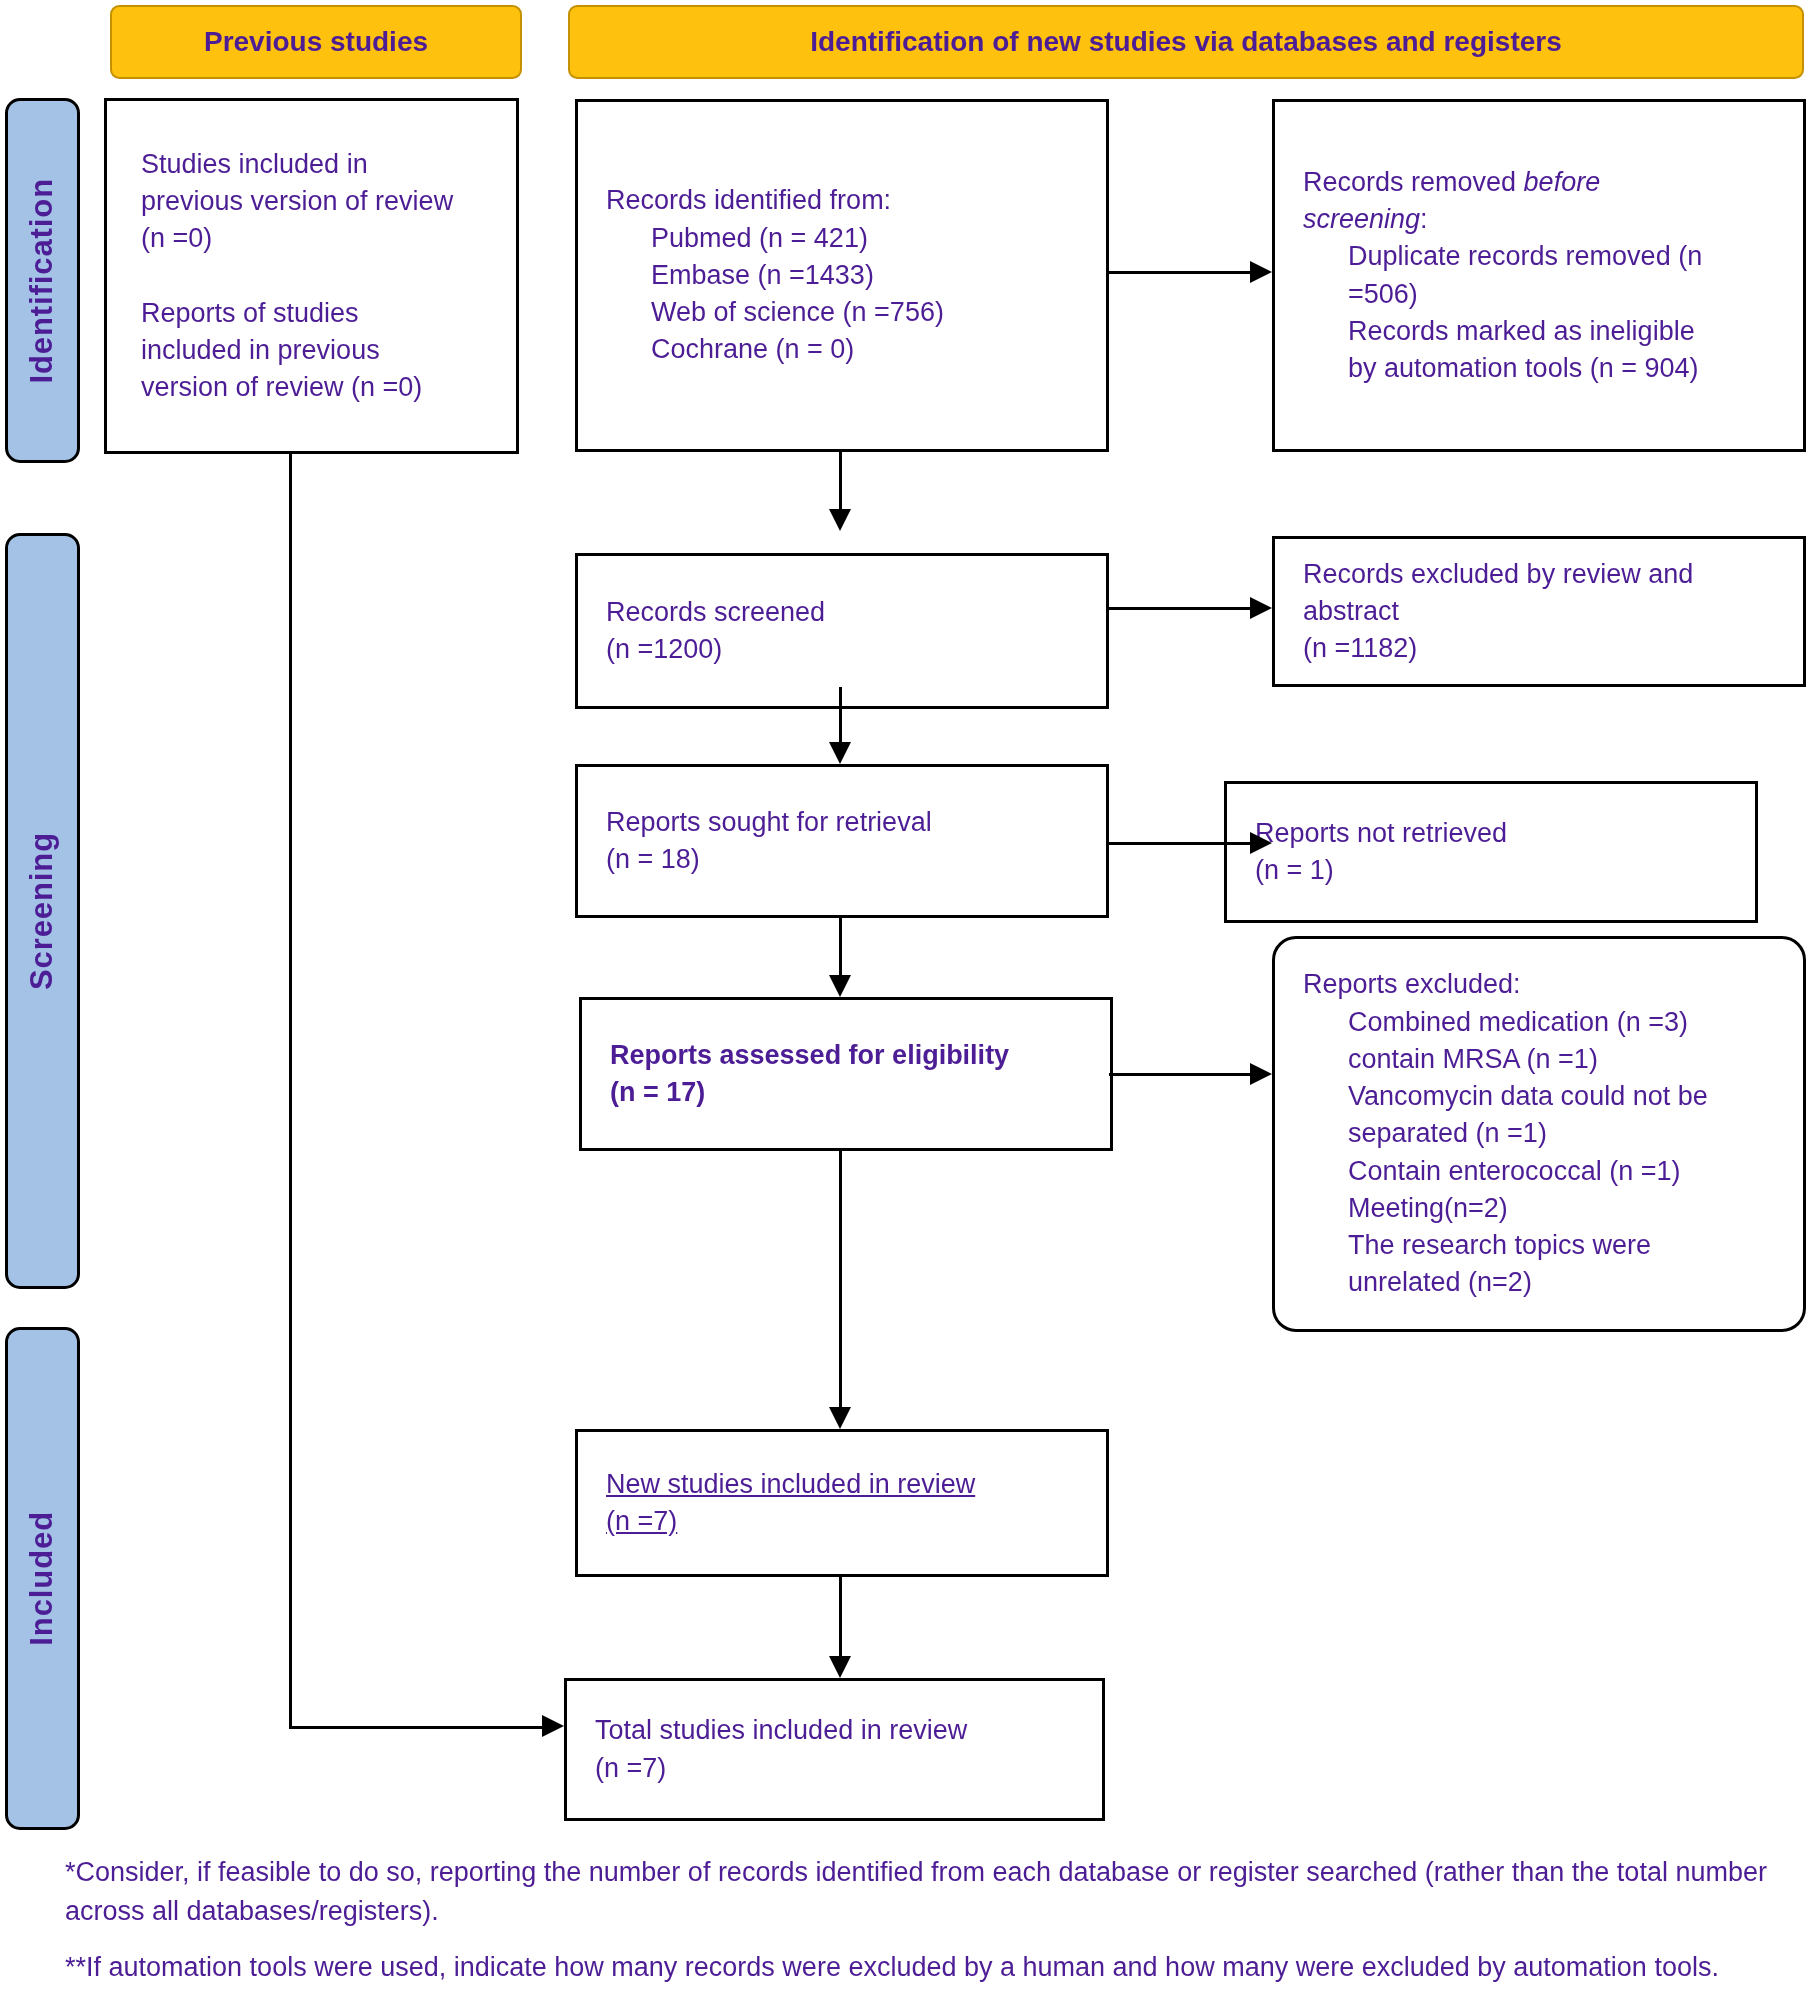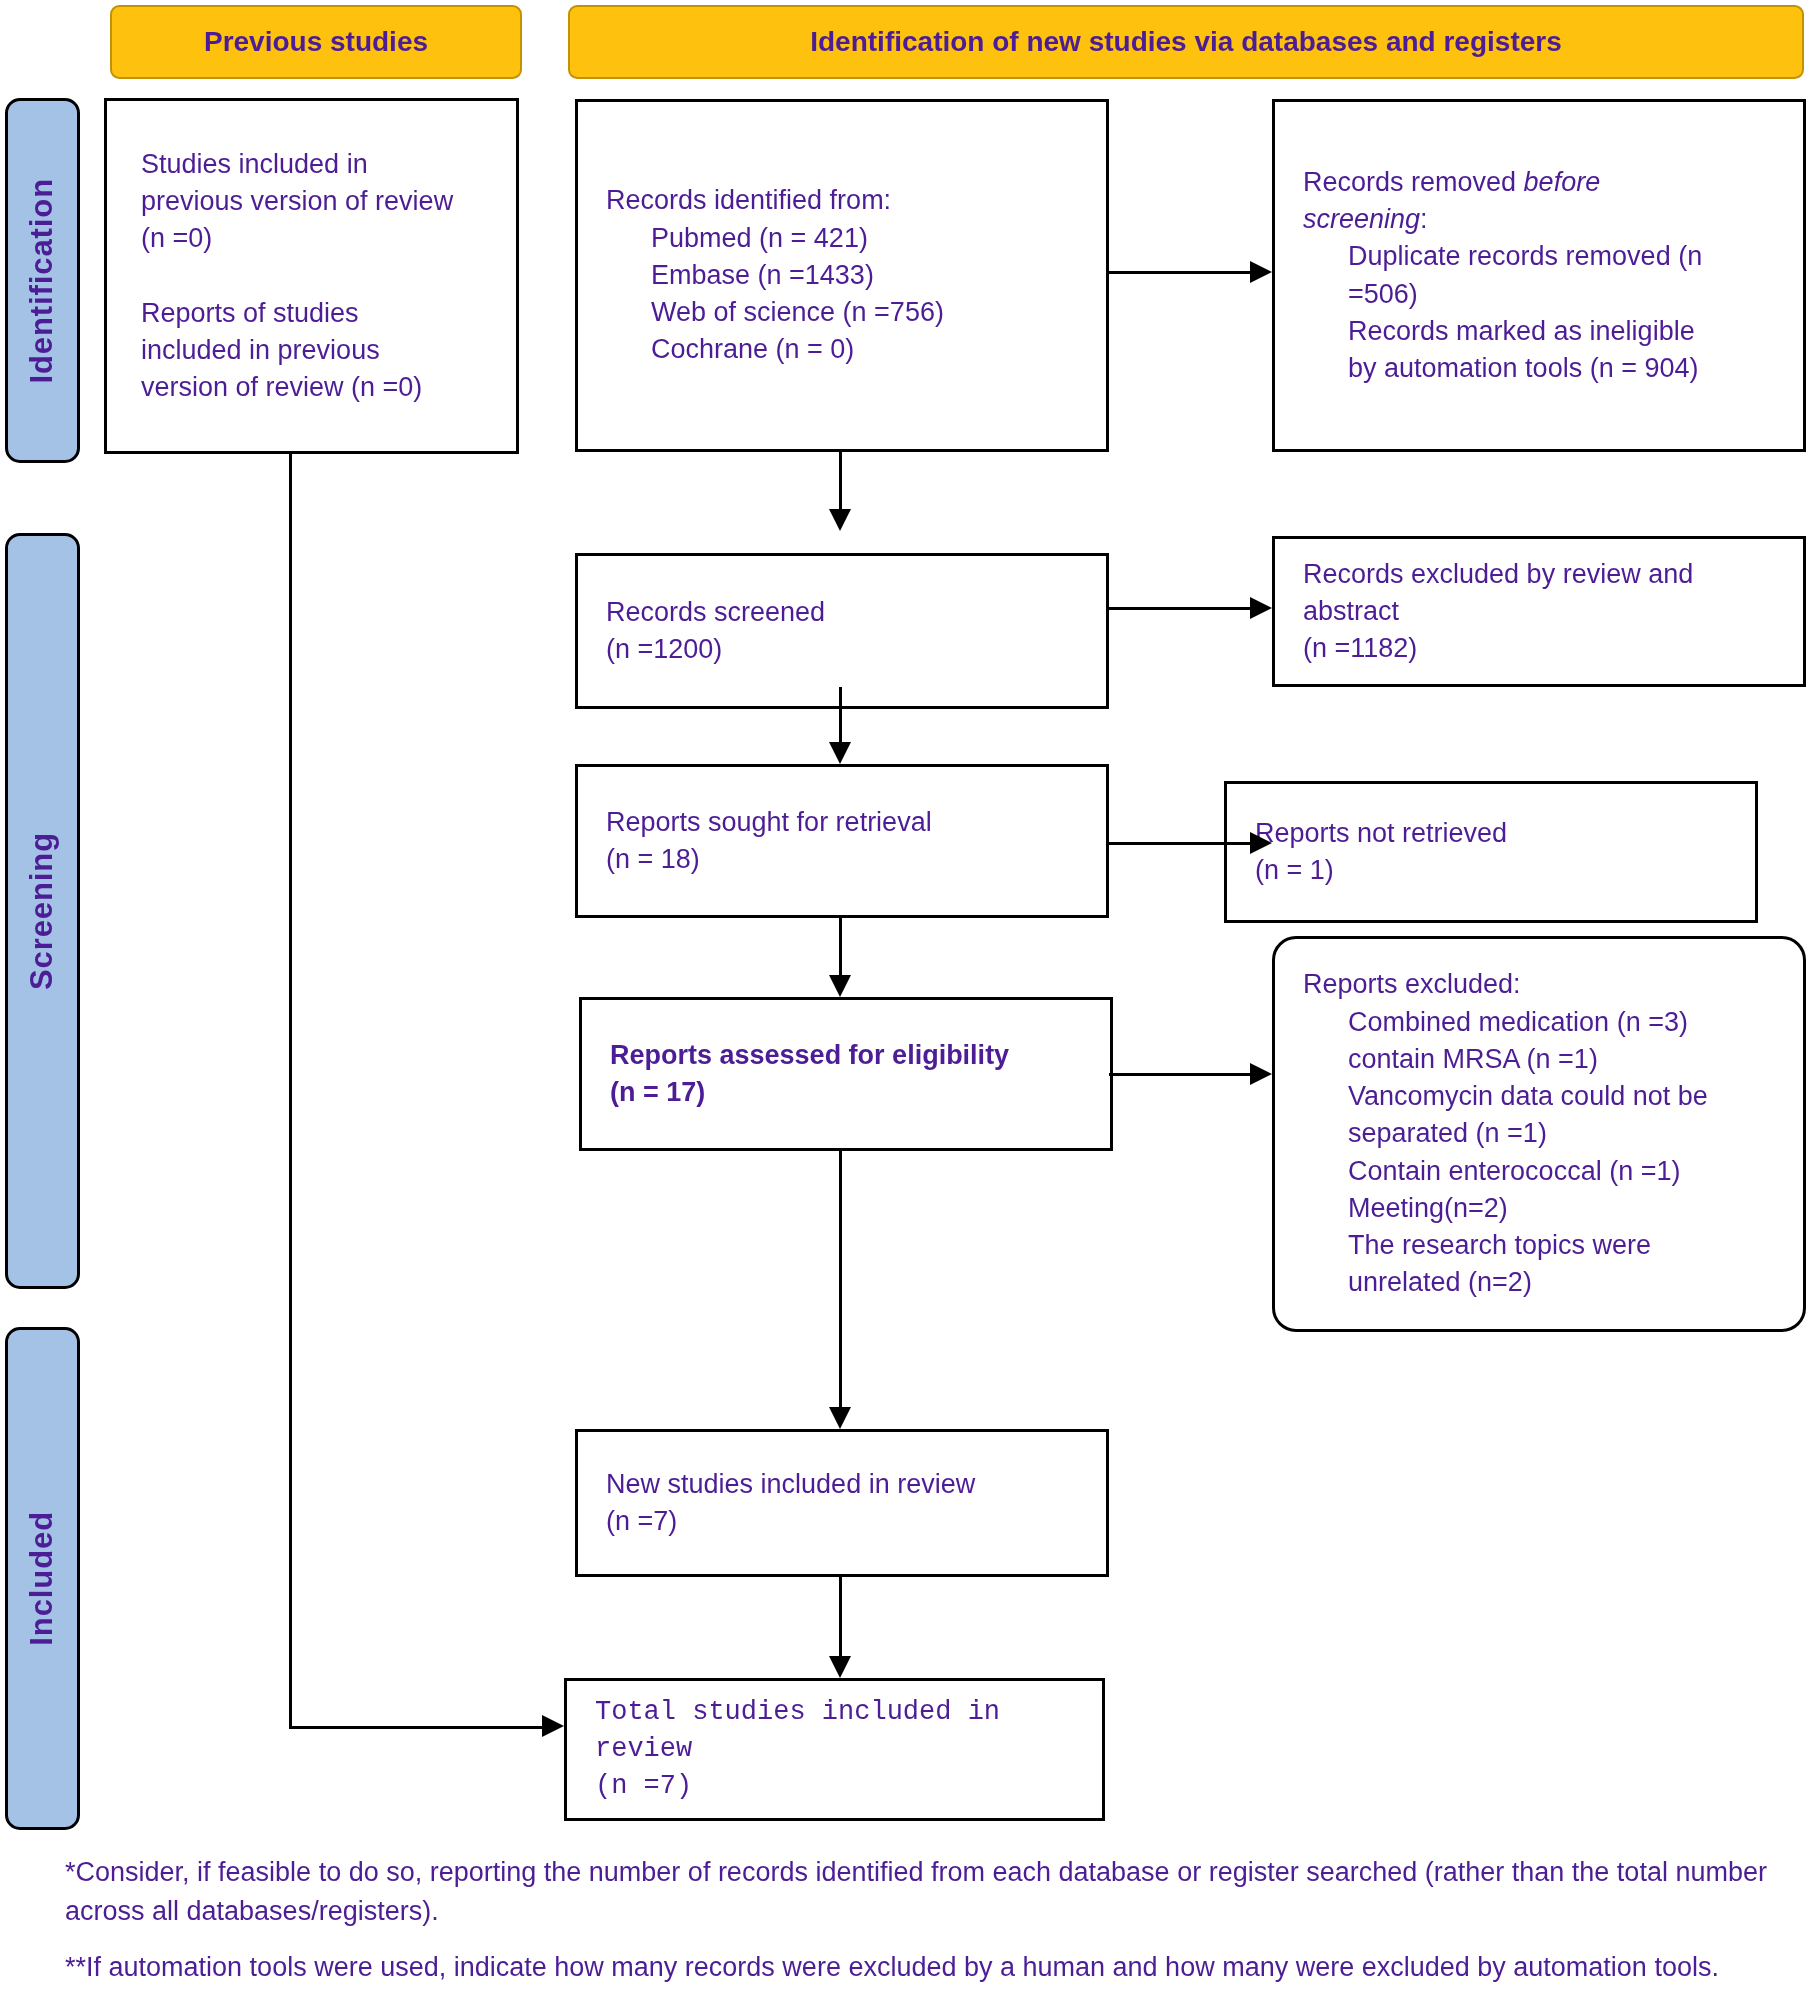--- a/index.html
+++ b/index.html
@@ -87,26 +87,26 @@
   <div class="box" style="left:575px;top:764px;width:534px;height:154px;padding:9.3px 18.6px 9.3px 28px;">
     <div class="line">Reports sought for retrieval</div>
     <div class="line">(n = 18)</div>
   </div>
 
   <div class="box" style="left:579px;top:997px;width:534px;height:154px;padding:9.3px 18.6px 9.3px 28px;font-weight:bold;">
     <div class="line">Reports assessed for eligibility</div>
     <div class="line">(n = 17)</div>
   </div>
 
-  <div class="box" style="left:575px;top:1429px;width:534px;height:148px;padding:9.3px 18.6px 9.3px 28px;">
+  <div class="box" style="left:575px;top:1429px;width:534px;height:148px;padding:9.3px 18.6px 9.3px 28px;text-decoration:underline;">
     <div class="line">New studies included in review</div>
     <div class="line">(n =7)</div>
   </div>
 
-  <div class="box" style="left:564px;top:1678px;width:541px;height:143px;padding:9.3px 18.6px 9.3px 28px;font-family:Liberation Mono, monospace;">
+  <div class="box" style="left:564px;top:1678px;width:541px;height:143px;padding:9.3px 18.6px 9.3px 28px;">
     <div class="line">Total studies included in review</div>
     <div class="line">(n =7)</div>
   </div>
 
   <div class="box" style="left:1272px;top:99px;width:534px;height:353px;padding:9.3px 89px 9.3px 28px;">
     <div class="line">
       <span>Records removed </span><i>before screening</i><span>:</span>
     </div>
     <div class="line indent">Duplicate records removed (n =506)</div>
     <div class="line indent">Records marked as ineligible by automation tools (n = 904)</div>

